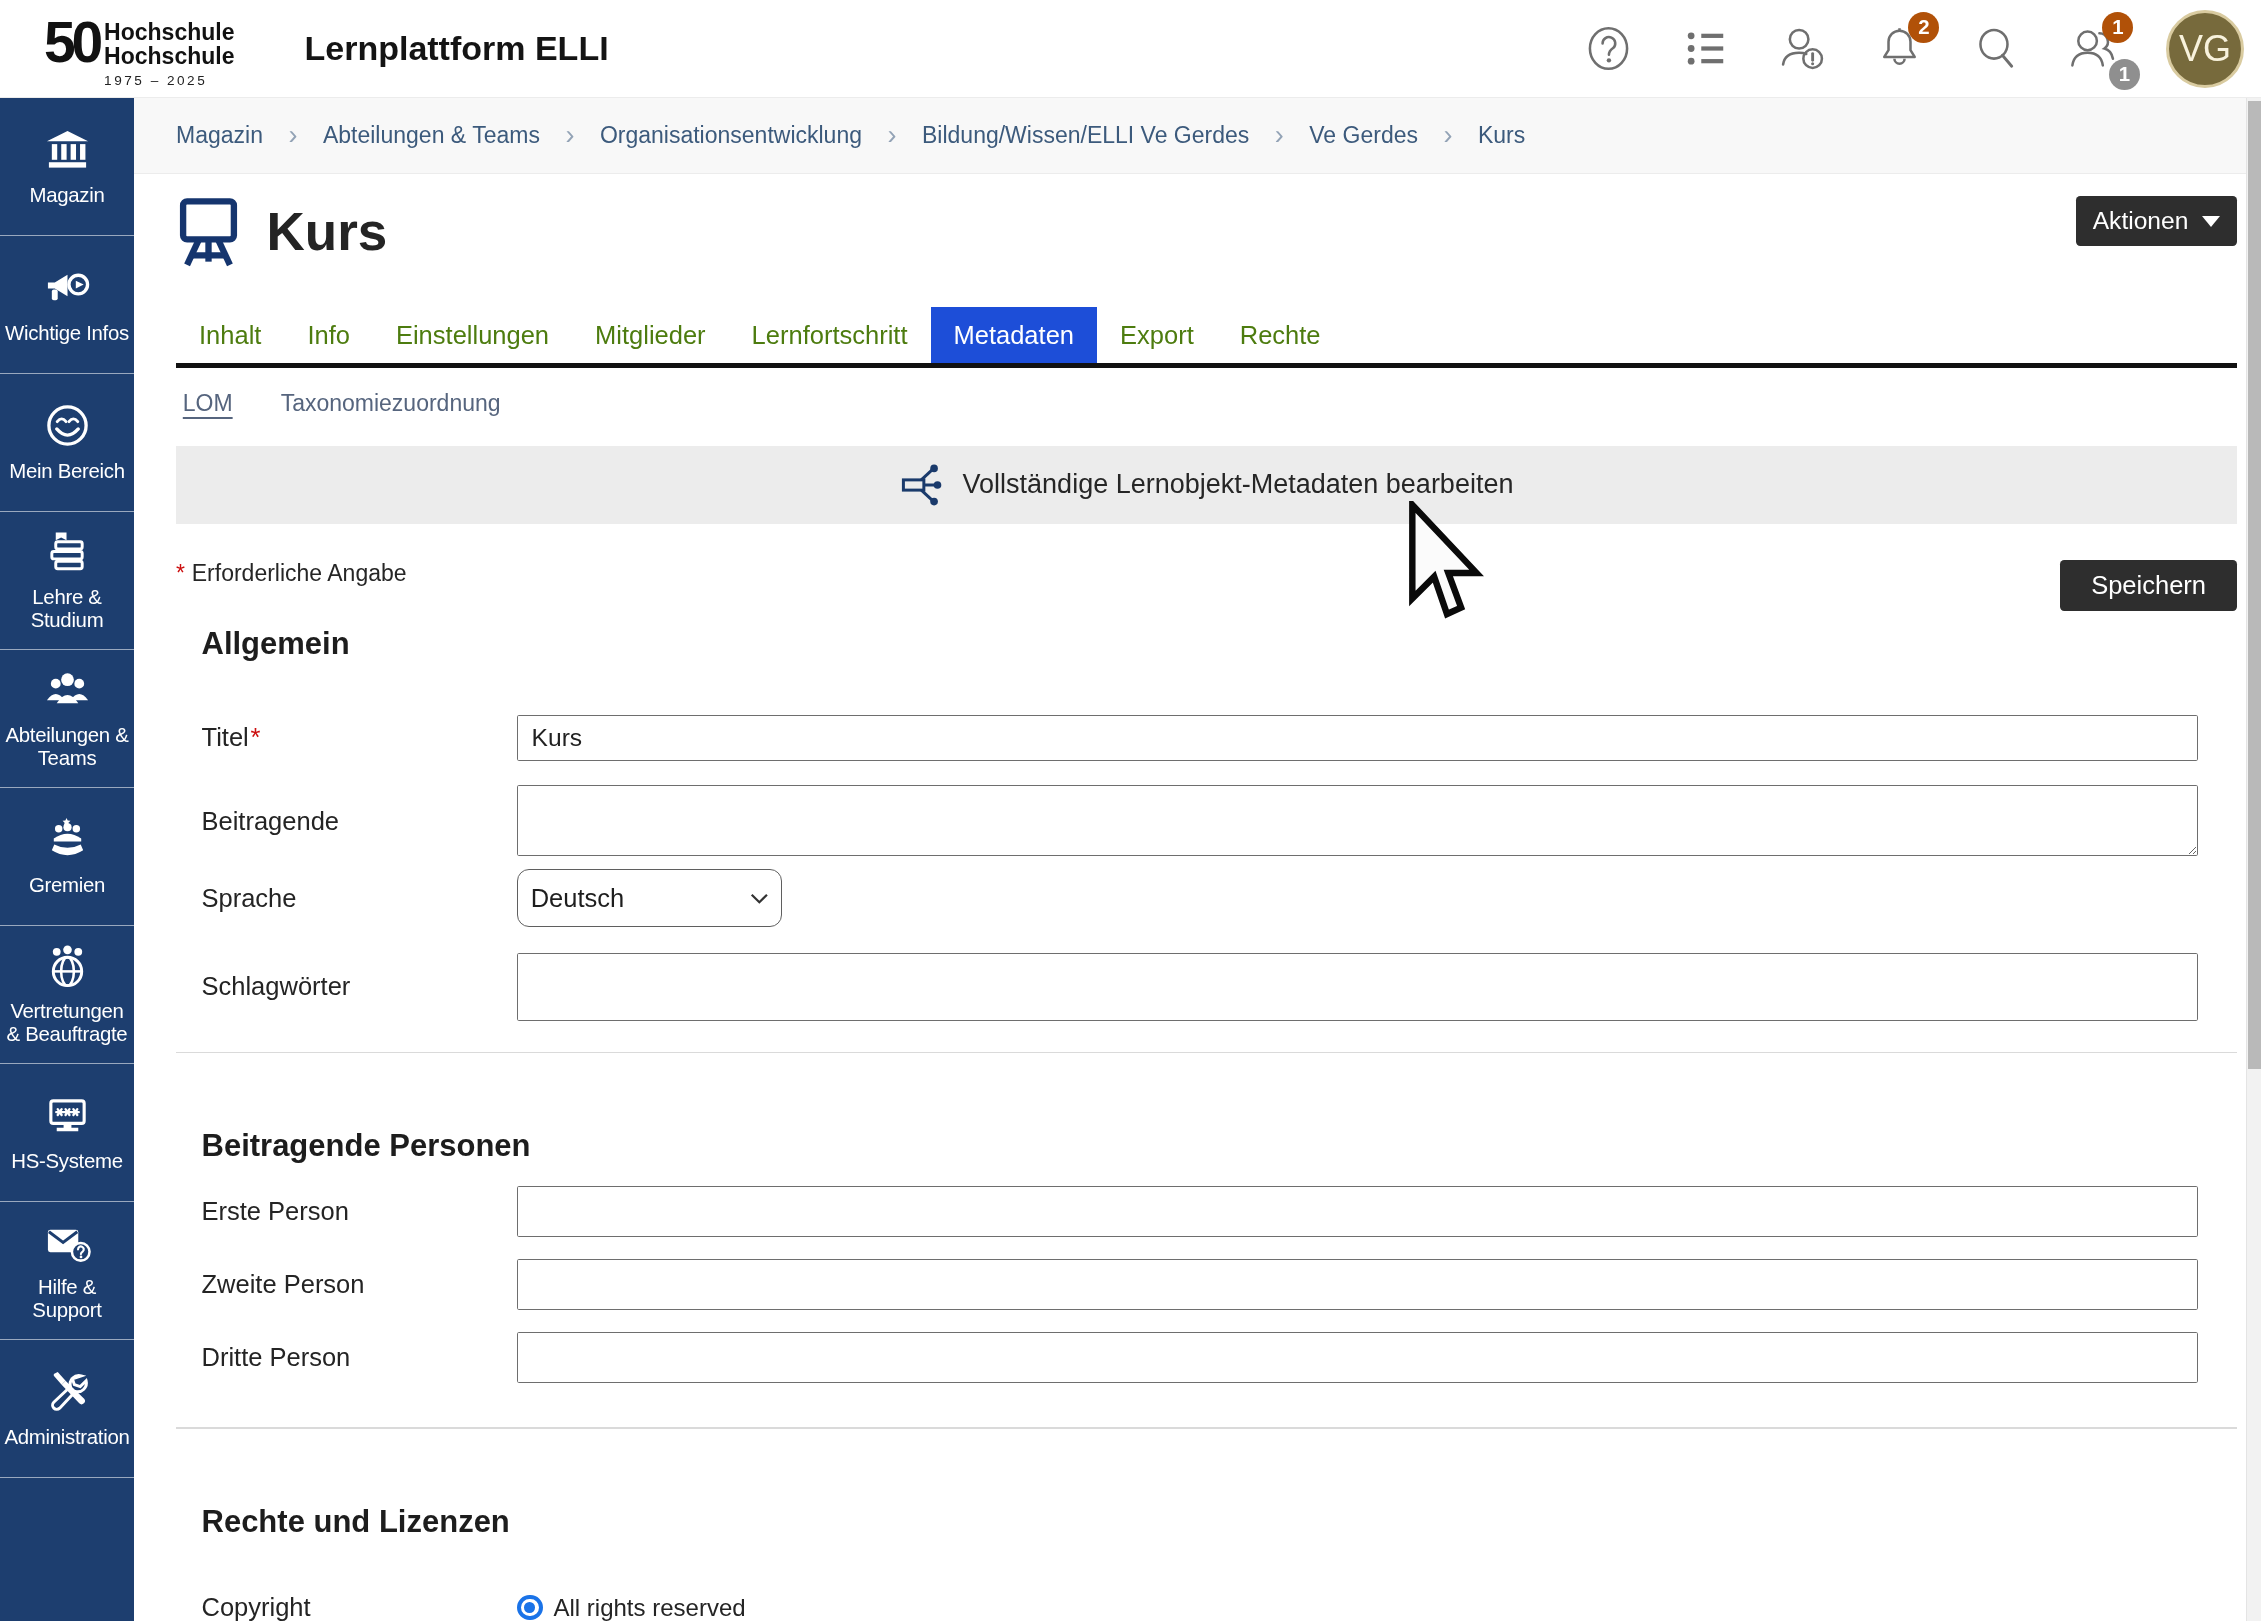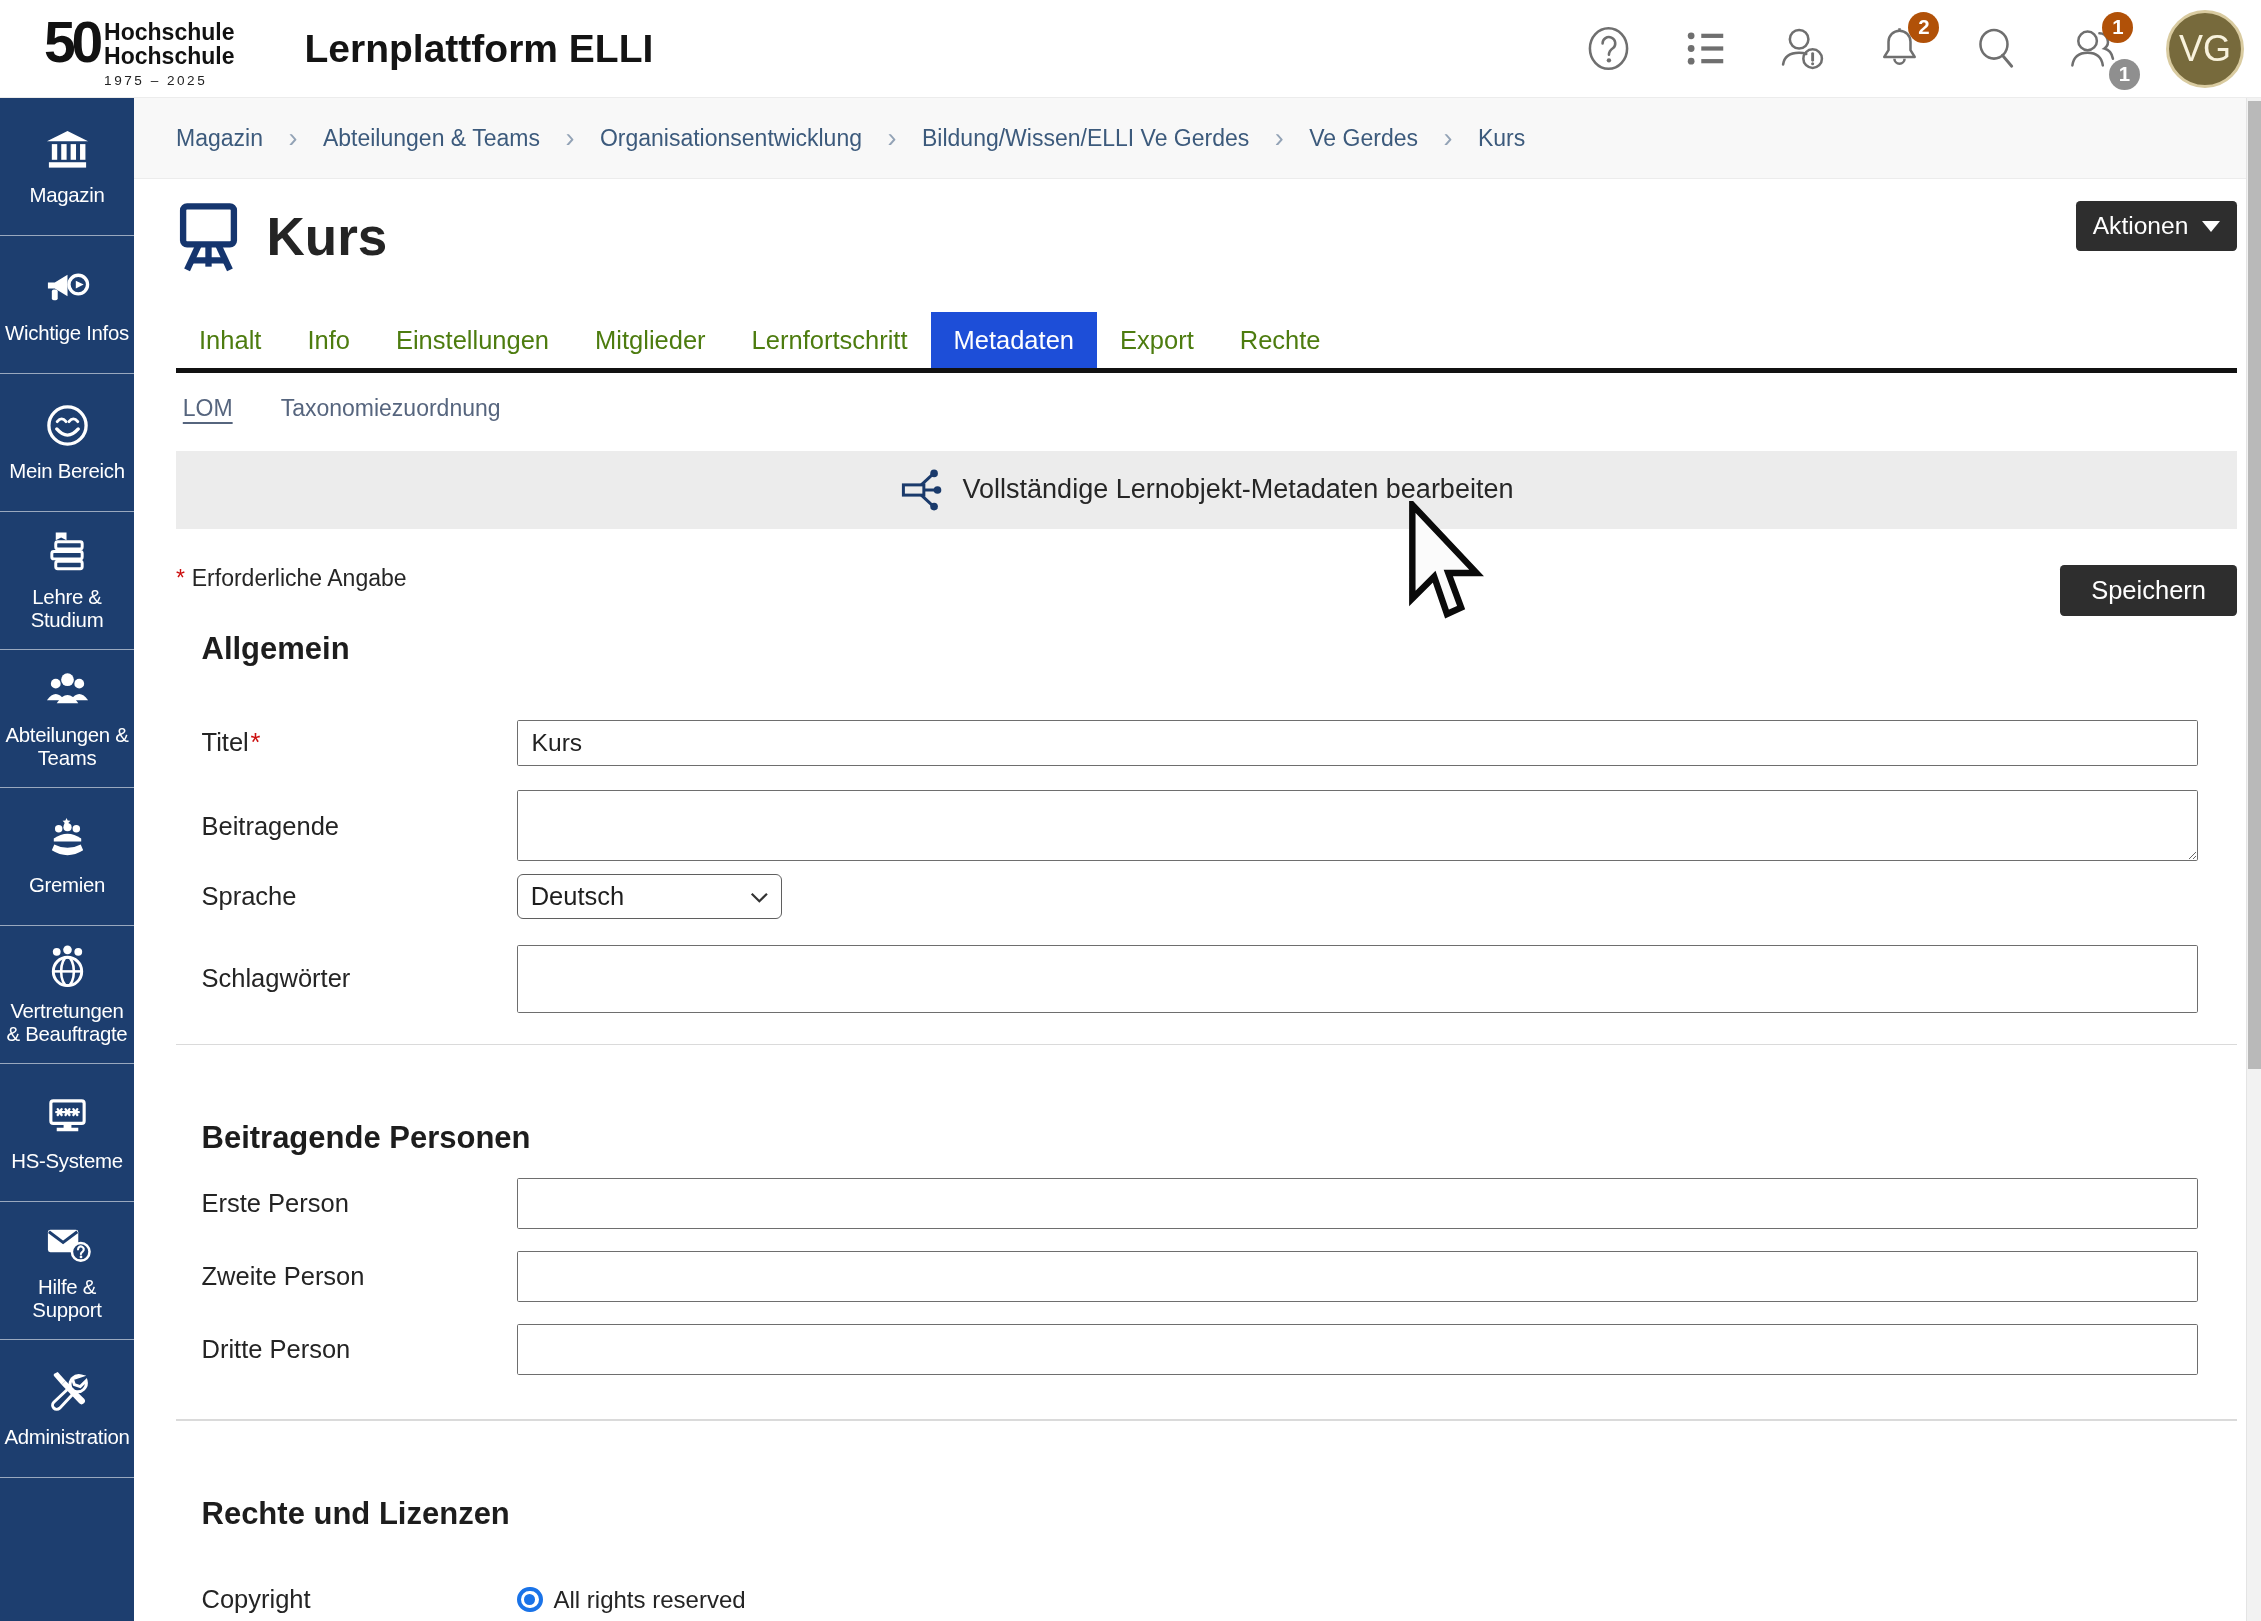--- a/index.html
+++ b/index.html
@@ -11,21 +11,21 @@
   
   .top-header {
     height:98px; background:#fff; display:flex; align-items:center;
     padding:0 17px 0 44px; border-bottom:0.8px solid #ececec; position:relative; z-index:3;
   }
   .logo { display:flex; align-items:flex-start; cursor:pointer; color:#121212; }
   .logo-number { font-size:57px; font-weight:800; line-height:66px; letter-spacing:-4.2px; }
   .logo-lines { display:flex; flex-direction:column; margin:12px 0 0 5.1px; }
   .logo-name { font-size:23px; font-weight:700; line-height:1.04; }
   .logo-years { font-size:13.6px; letter-spacing:2.5px; margin-top:4.2px; color:#222; }
-  .app-title { font-size:39px; font-weight:700; color:#141414; margin-left:70px; }
+  .app-title { font-size:34px; font-weight:700; color:#141414; margin-left:70px; }
   .header-icons { margin-left:auto; display:flex; align-items:center; gap:48px; }
   .hicon-btn { position:relative; width:49px; height:49px; background:none; border:none; padding:0; cursor:pointer; }
   .hicon-btn svg { width:49px; height:49px; display:block; }
   .badge {
     position:absolute; min-width:31px; height:31px; padding:0 5.1px; border-radius:16px;
     color:#fff; font-size:20.4px; font-weight:600; display:flex; align-items:center; justify-content:center;
   }
   .badge.orange { background:#b15108; top:-12px; right:-15.3px; }
   .badge.gray   { background:#8f8f8f; bottom:-17px; right:-22px; top:auto; }
   .avatar {
@@ -91,21 +91,21 @@
   .flabel .req-star { margin:0 0 0 1.7px; }
   .fcontrol { flex:1; margin-right:39px; position:relative; }
   .tinput {
     width:100%; border:1.7px solid #6e6e6e; border-radius:1.7px; background:#fff;
     font-size:24.6px; font-family:inherit; color:#222; padding:0 13.6px; height:46px;
   }
   .tinput.tall { height:68px; }
   .tinput.h60 { height:51px; }
   textarea.tinput { height:71px; padding:8.5px 13.6px; resize:vertical; line-height:1.3; }
   .select-box {
-    width:265px; height:45px; border:1.7px solid #5f5f5f; border-radius:6px; background:#fff;
+    width:265px; height:58px; border:1.7px solid #5f5f5f; border-radius:12px; background:#fff;
     display:flex; align-items:center; padding:0 41px 0 12.7px; font-size:25.5px; color:#1e1e1e;
     position:relative; cursor:pointer;
   }
   .select-box svg { position:absolute; right:12px; top:50%; margin-top:-5.1px; }
   .divider { height:1.7px; background:#dadada; margin-top:31px; }
   .divider.d2 { margin-top:44px; }
   
   .radio-row-gap { margin-top:53px; }
   .radio-option { display:flex; align-items:center; gap:11px; }
   .radio {

